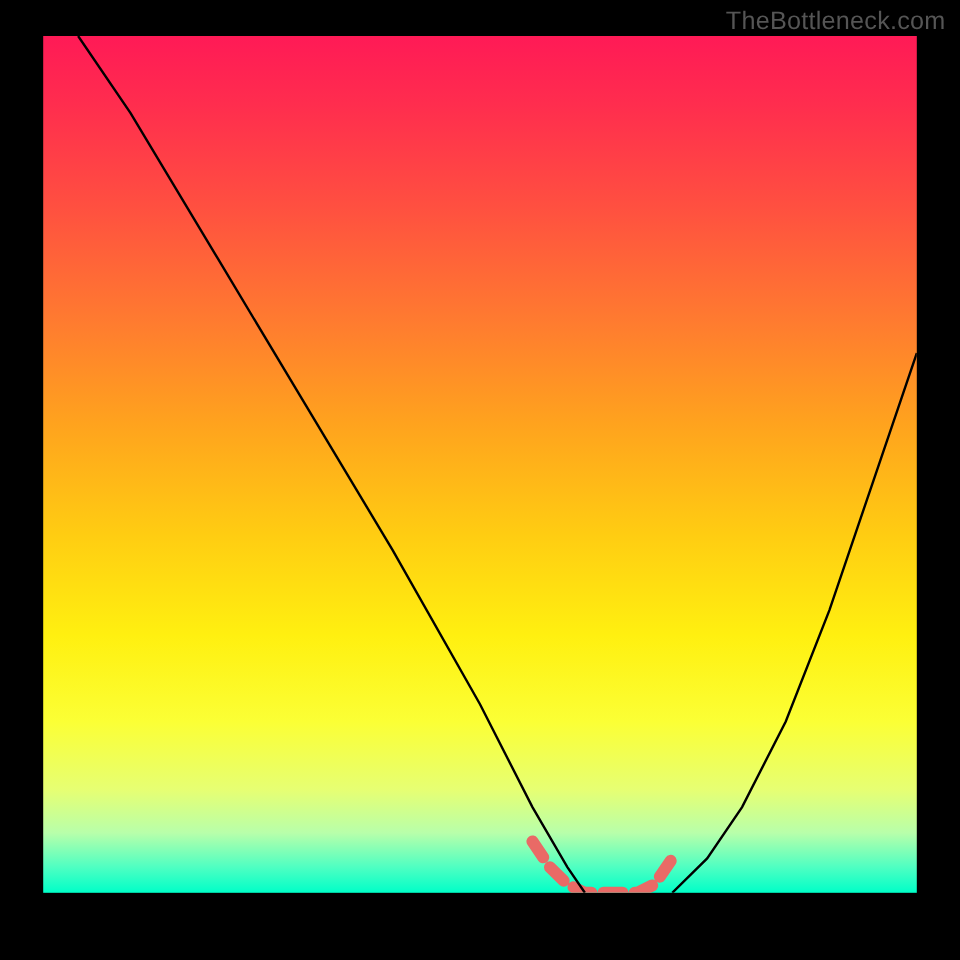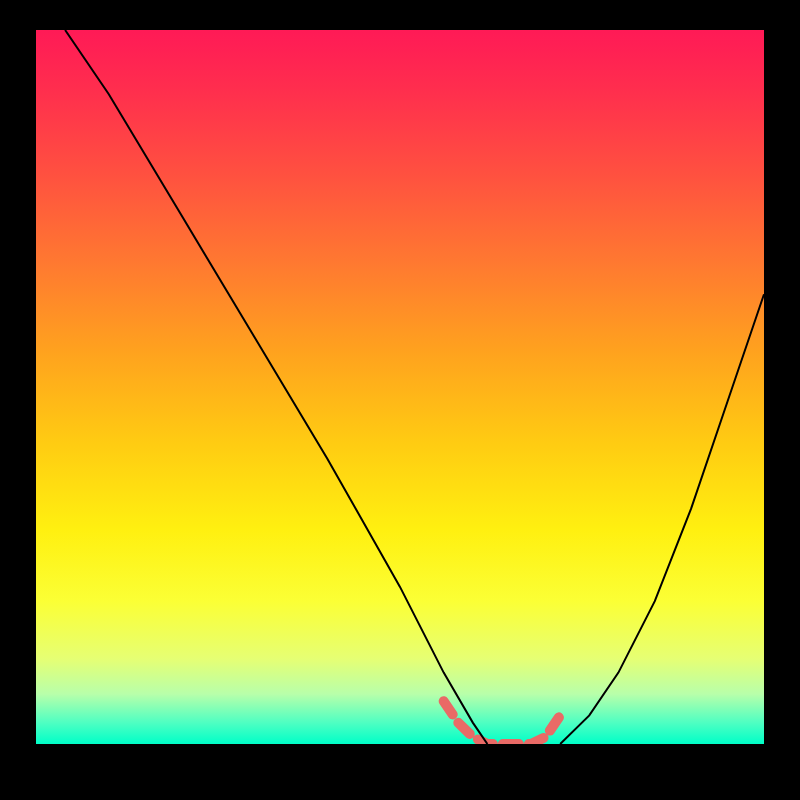--- a/index.html
+++ b/index.html
@@ -65,20 +65,21 @@
     stroke-width: 10;
     stroke-linecap: round;
     stroke-dasharray: 16 10;
   }
 </style>
 </head>
 <body>
 
 <div class="container">
 
+  <div class="watermark">TheBottleneck.com</div>
 
   <div class="plot-area">
     <svg class="curves" viewBox="0 0 728 714" preserveAspectRatio="none">
 
       <path id="highlight-path" class="highlight" d="M407.7 671.2 L422.2 692.6 L436.8 706.9 L451.4 714.0 L465.9 714.0 L480.5 714.0 L495.0 714.0 L509.6 706.9 L524.2 685.4"></path>
 
       <path id="left-path" class="curve-line" d="M29.1 0.0 L72.8 64.3 L145.6 185.6 L218.4 307.0 L291.2 428.4 L364.0 556.9 L407.7 642.6 L436.8 692.6 L451.4 714.0"></path>
 
       <path id="right-path" class="curve-line" d="M524.2 714.0 L553.3 685.4 L582.4 642.6 L618.8 571.2 L655.2 478.4 L691.6 371.3 L728.0 264.2"></path>
 

